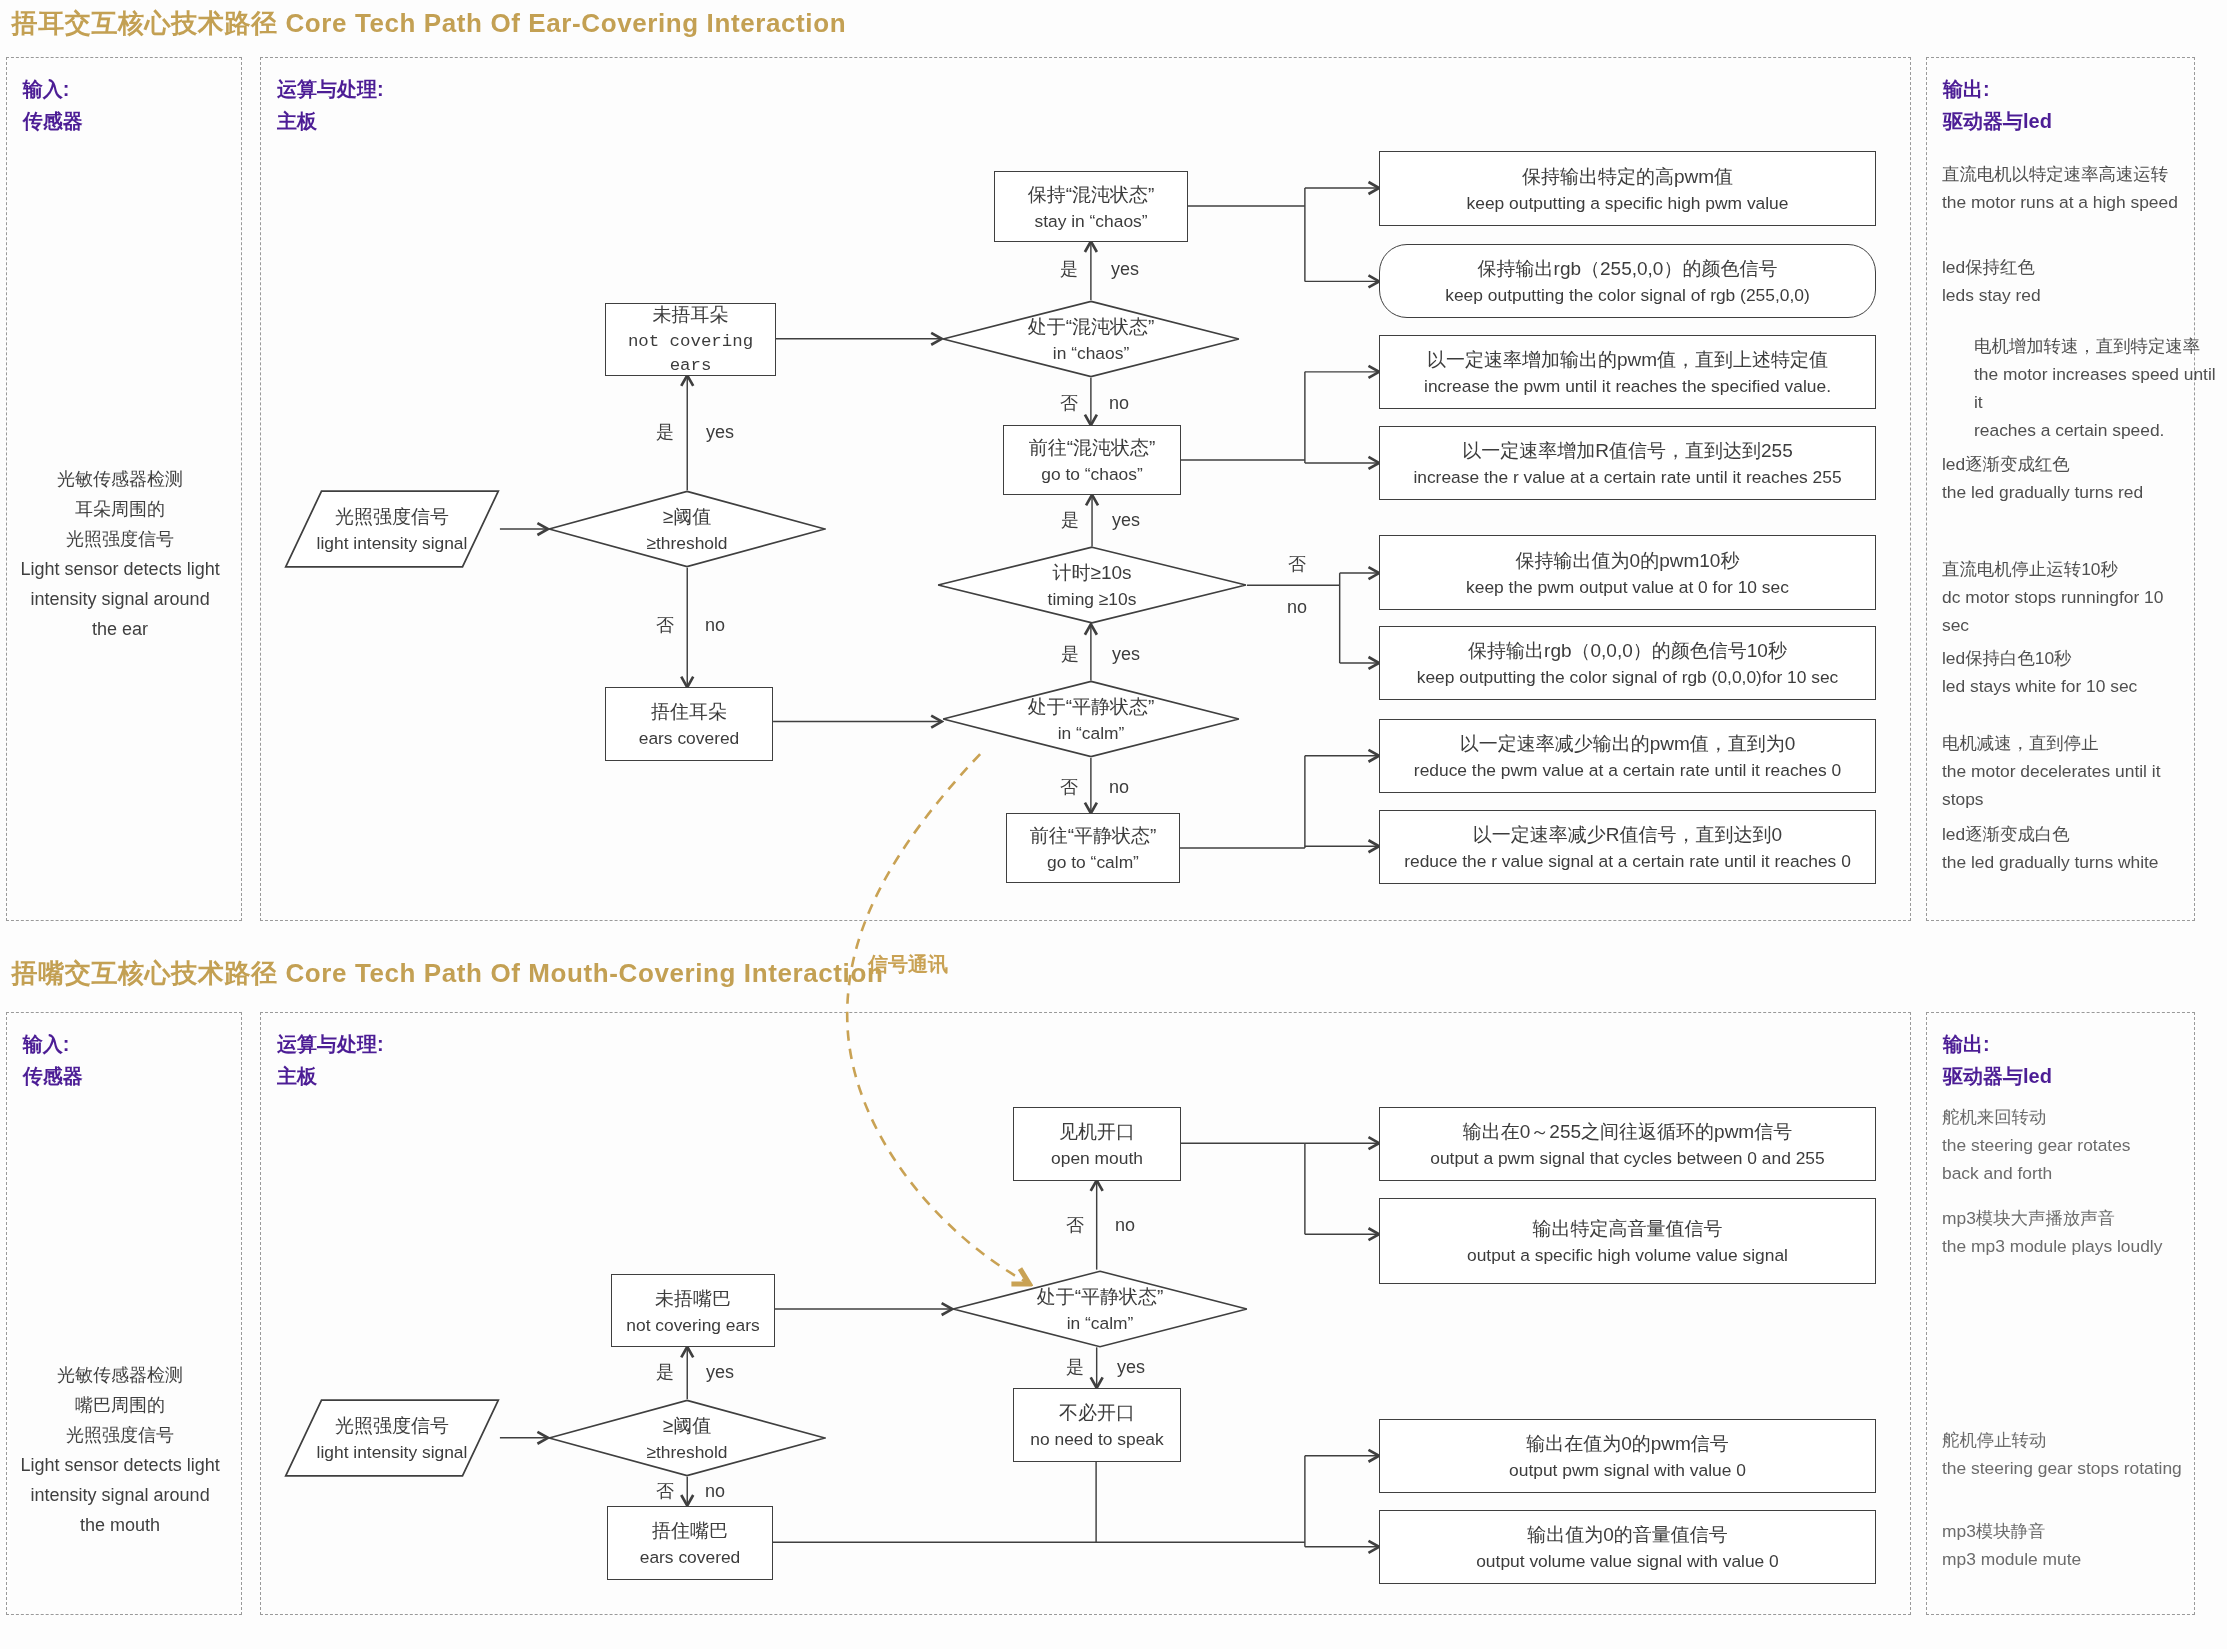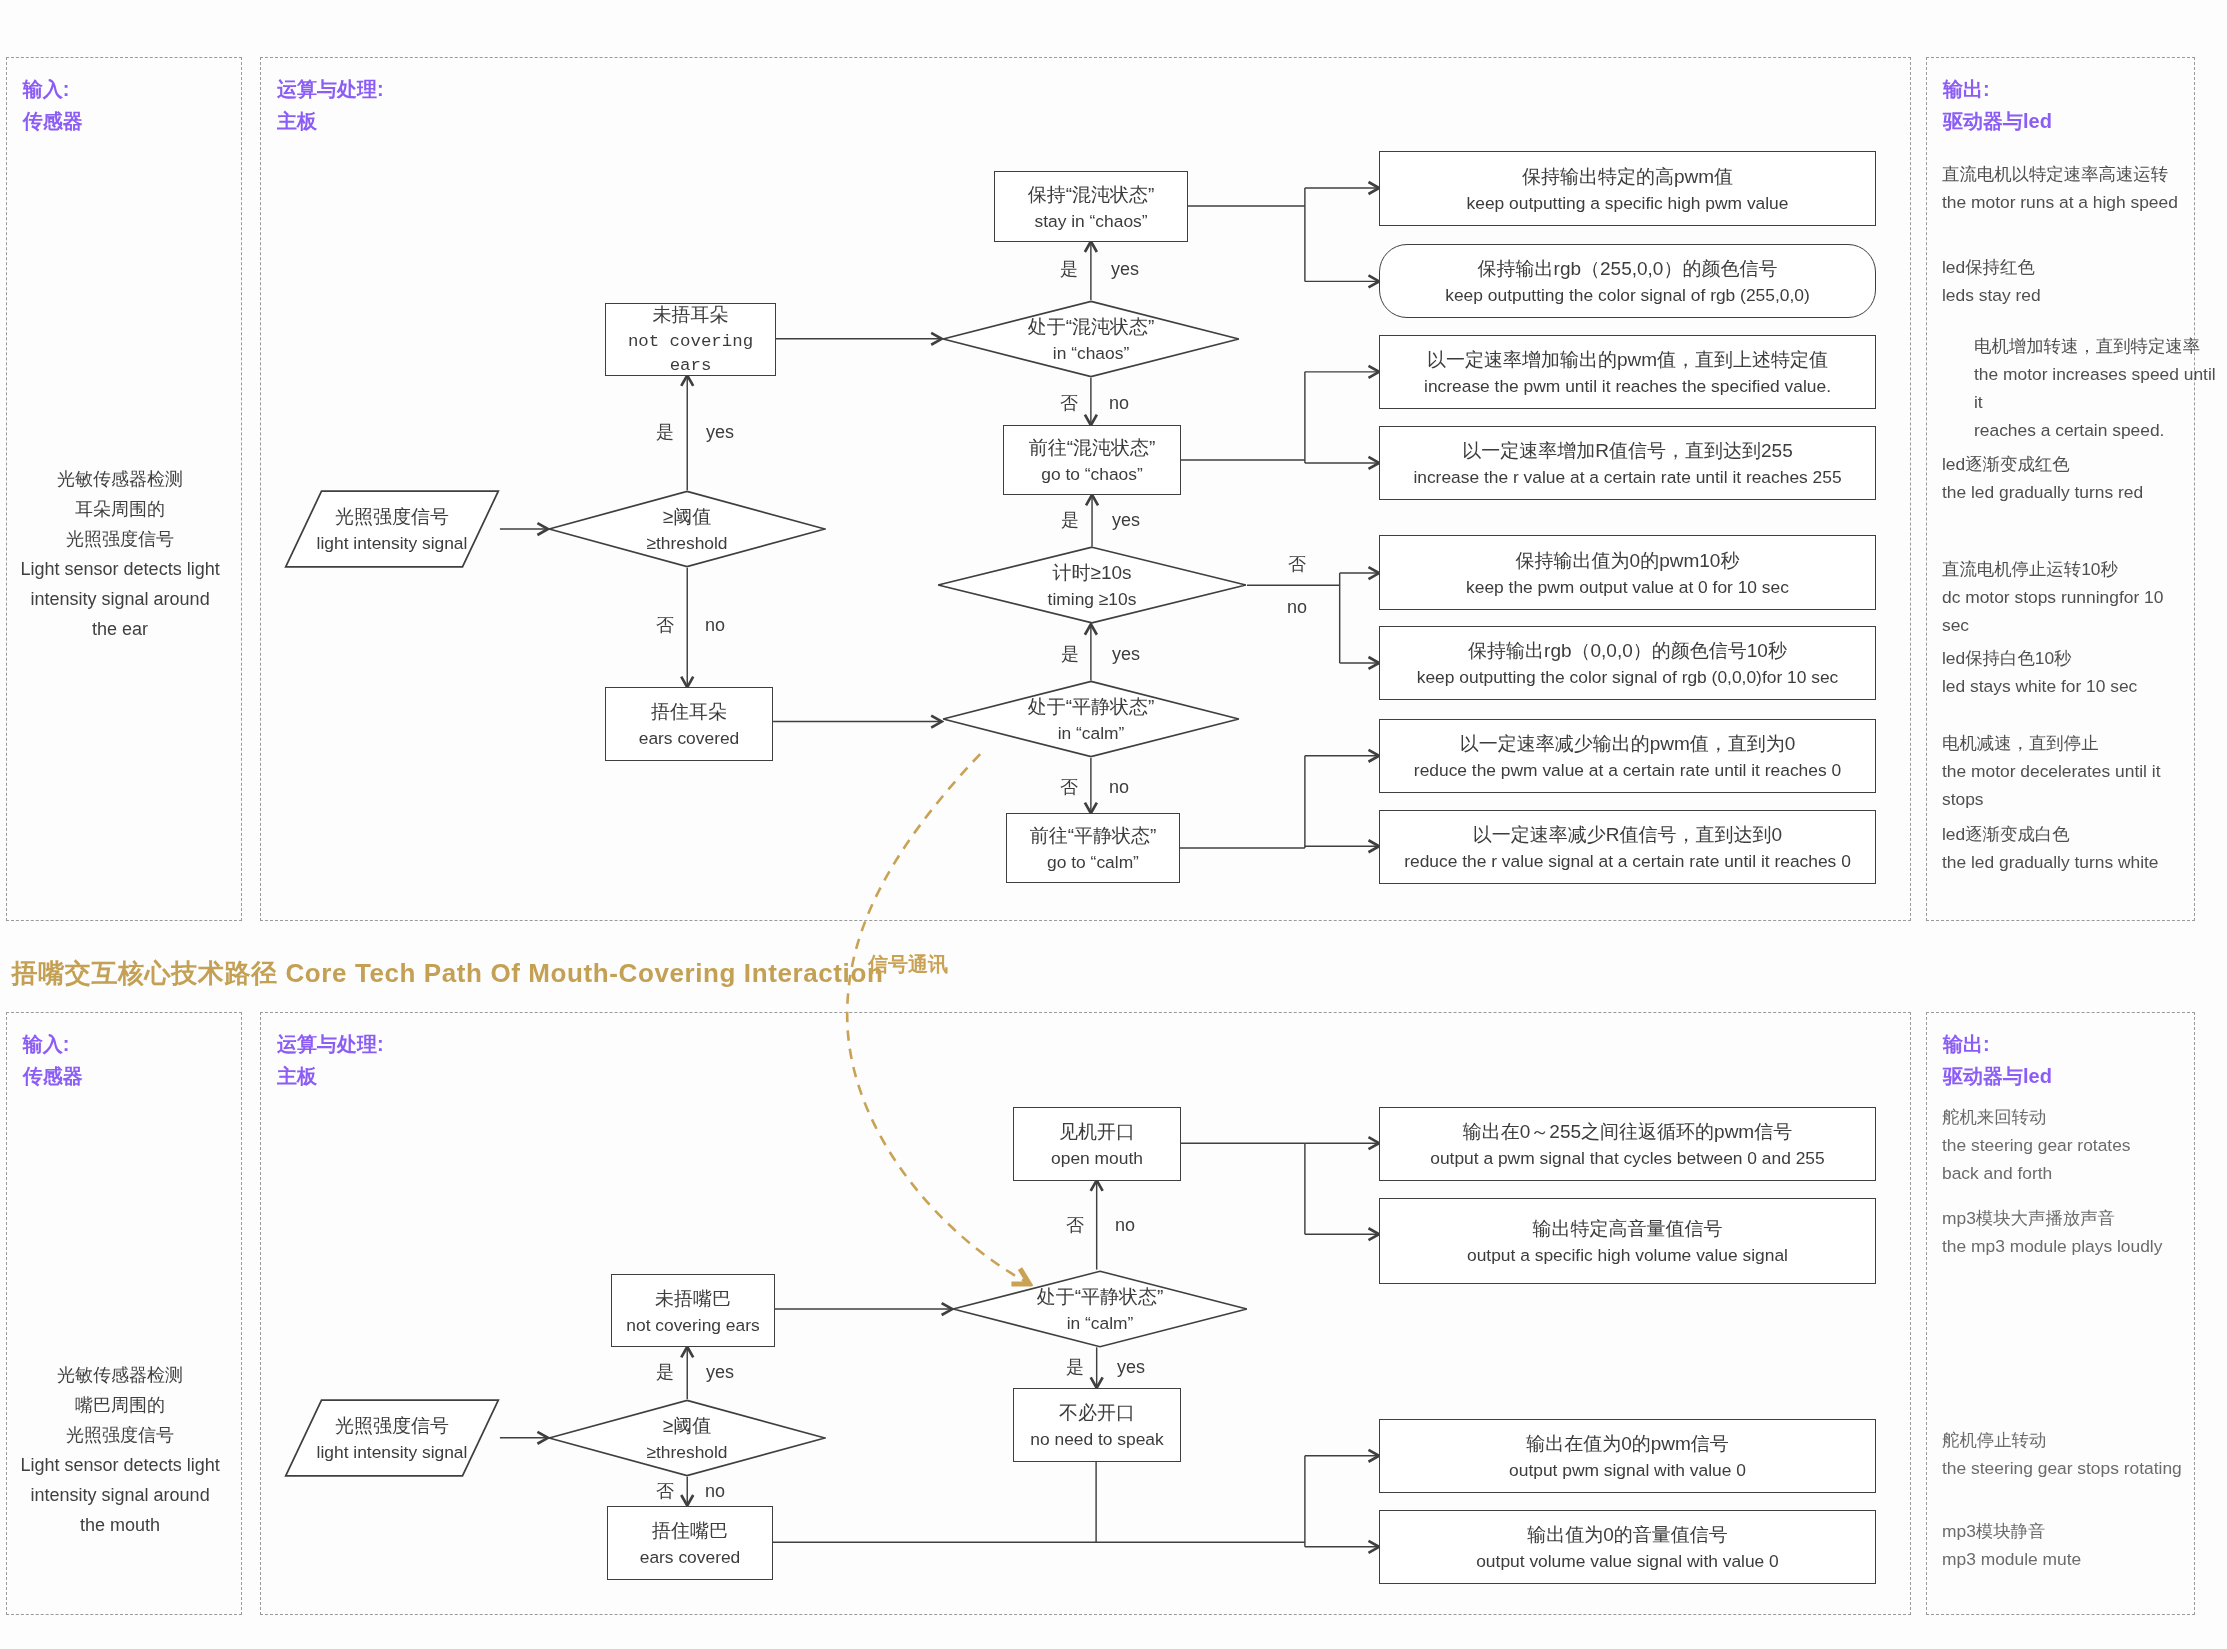--- a/index.html
+++ b/index.html
@@ -1,40 +1,41 @@
 <!DOCTYPE html>
 <html style="font-size:9.3px"><head>
 <meta charset="utf-8">
 <style>
   html,body{margin:0;padding:0;background:#fff;}
   #canvas{position:relative;width:2227px;height:1649px;background:#fdfdfd;overflow:hidden;
           font-family:"Liberation Sans","DejaVu Sans",sans-serif;}
   .title{position:absolute;font-weight:bold;font-size:26px;color:#c3a053;letter-spacing:0.6px;white-space:nowrap;}
   .signal{position:absolute;font-weight:bold;font-size:20px;color:#c9a254;white-space:nowrap;}
   .panel{position:absolute;border:1.7px dashed #9a9a9a;box-sizing:border-box;}
-  .panel-h{position:absolute;top:15px;left:16px;font-size:20px;font-weight:bold;color:#8b5cf6;line-height:1.6;}
+  .panel-h{position:absolute;top:15px;left:16px;font-size:20px;font-weight:bold;color:#4c1d95;line-height:1.6;}
   .panel-body{position:absolute;text-align:center;color:#3f3f3f;}
   .panel-body .ln{font-size:18px;line-height:30px;}
   #wires{position:absolute;left:0;top:0;}
   .node{position:absolute;}
   .node.box{border:1.7px solid #3f3f3f;background:#fff;box-sizing:border-box;}
   .node svg{position:absolute;left:0;top:0;}
   .txt{position:absolute;left:0;top:0;right:0;bottom:0;display:flex;flex-direction:column;
        align-items:center;justify-content:center;text-align:center;color:#3c3c3c;}
   .zh{font-size:19px;line-height:28px;}
   .en{font-size:17.4px;line-height:24px;}
   .elabel{position:absolute;transform:translate(-50%,-50%);font-size:18px;color:#3c3c3c;white-space:nowrap;}
   .note{position:absolute;color:#4f4f4f;}
   .note .ln{font-size:17.4px;line-height:28px;}
   .note.muted{color:#6b6b6b;}
 </style>
 </head>
 <body>
 
 <div id="canvas">
+  <div class="title" style="left:11.6px;top:5.8px">捂耳交互核心技术路径 Core Tech Path Of Ear-Covering Interaction</div>
   <div class="title" style="left:11.6px;top:956px">捂嘴交互核心技术路径 Core Tech Path Of Mouth-Covering Interaction</div>
   <div class="signal" style="left:868px;top:951px">信号通讯</div>
   <div id="panels">
       <div class="panel" style="left: 5.8px; top: 57px; width: 236px; height: 864px;">
         <div class="panel-h">
           <div>输入:</div>
           <div>传感器</div>
         </div>
         <div class="panel-body" style="left: 5.8px; top: 406px; width: 215px;">
           <div class="ln">光敏传感器检测</div>

